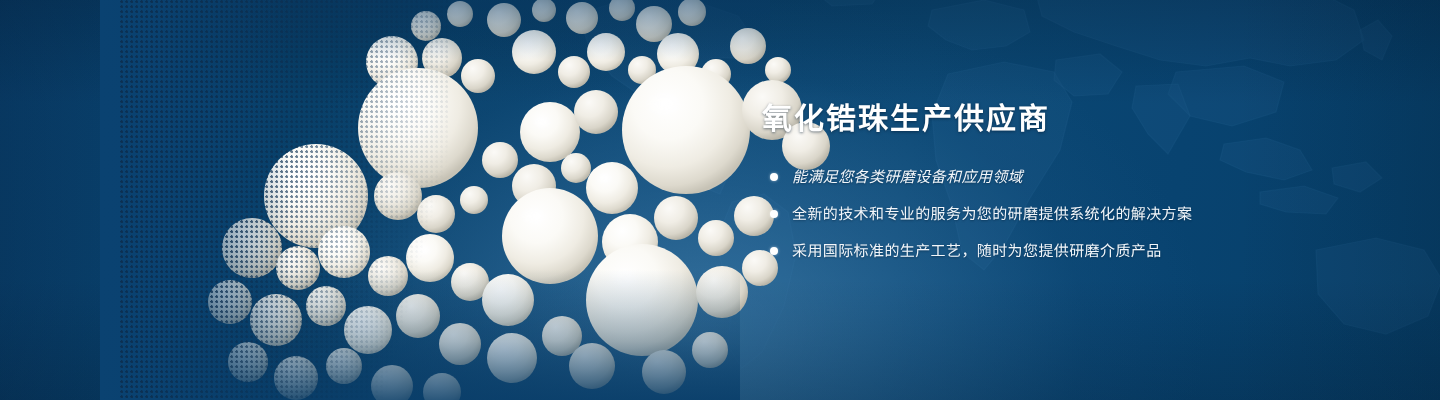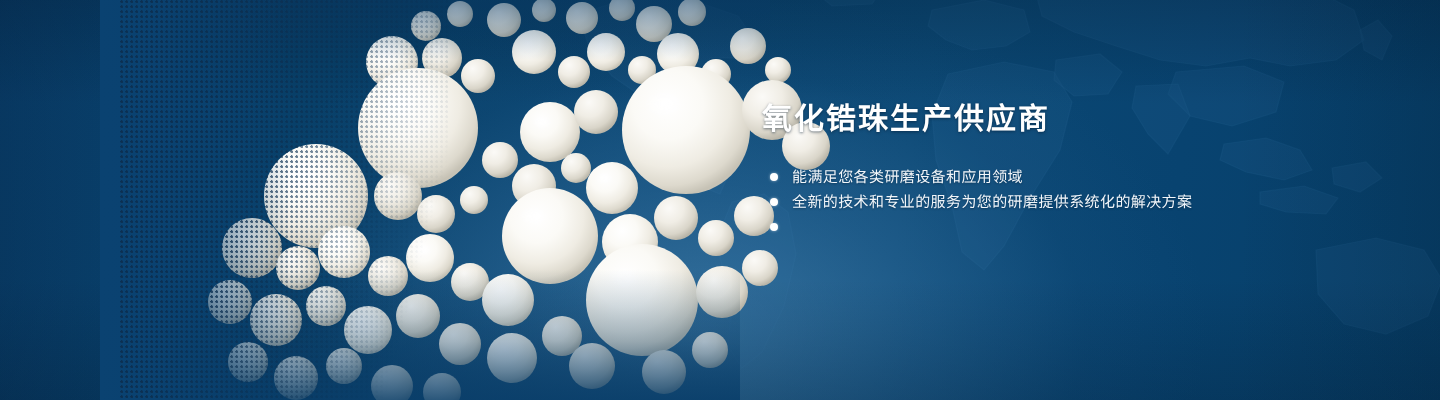--- a/index.html
+++ b/index.html
@@ -116,31 +116,32 @@
   }
   .bullet{
     position:relative;
     padding-left:30px;
     font-size:15px;
     line-height:25px;
     color:#f2f6fa;
     letter-spacing:0.4px;
     text-shadow:0 1px 2px rgba(3,26,48,0.45);
   }
-  .bullet + .bullet{ margin-top:0; }
+  .bullet + .bullet{ margin-top:12px; }
   .dot{
     position:absolute;
     left:8px; top:9px;
     width:8px; height:8px;
     border-radius:50%;
     background:#ffffff;
     box-shadow:0 0 3px rgba(255,255,255,0.5);
   }
   .bullet-line2{
     display:block;
+    font-style:italic;
   }
 </style>
 </head>
 <body>
 
 <div id="banner">
 
   <div class="bg-base"></div>
 
   <div class="worldmap">
@@ -320,18 +321,19 @@
         <span class="bullet-line2">能满足您各类研磨设备和应用领域</span>
       </li>
 
       <li class="bullet">
         <span class="dot"></span>
         <span>全新的技术和专业的服务为您的研磨提供系统化的解决方案</span>
       </li>
 
       <li class="bullet">
         <span class="dot"></span>
+        <span>采用国际标准的生产工艺，随时为您提供研磨介质产品</span>
       </li>
 
     </ul>
   </div>
 
 </div>
 
 </body></html>

